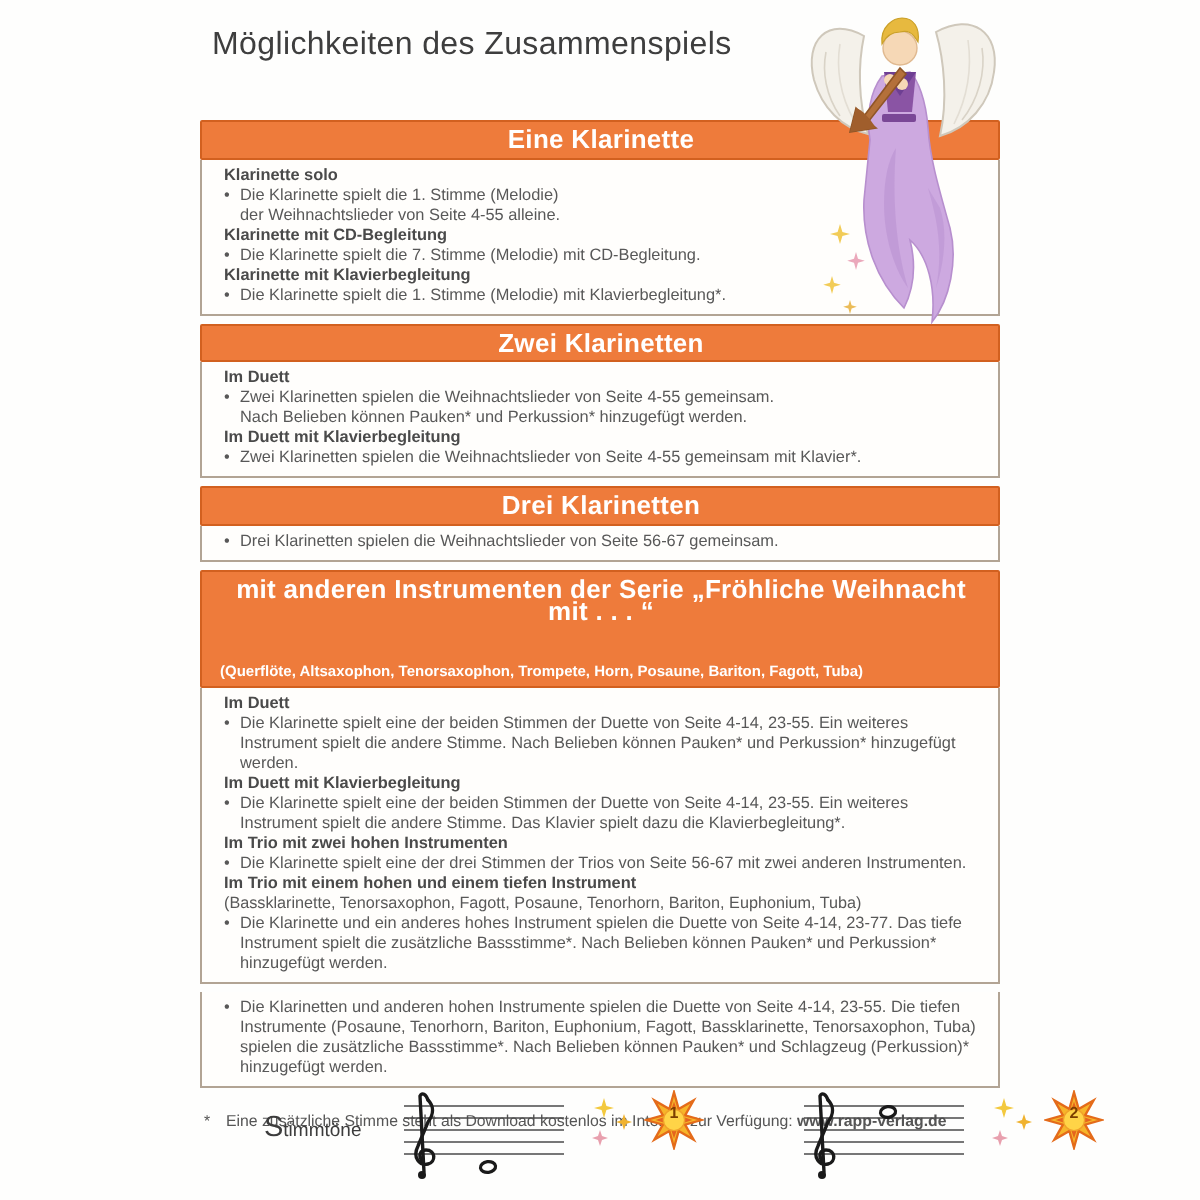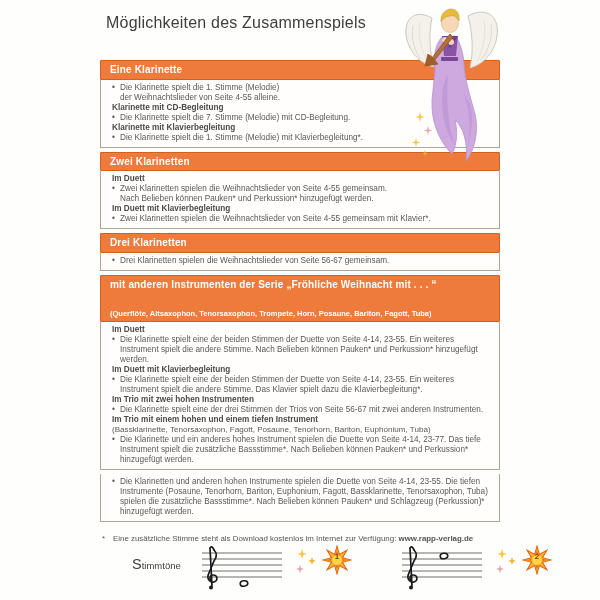--- a/index.html
+++ b/index.html
@@ -12,21 +12,21 @@
   .page-title{
     position:absolute;left:106px;top:14px;margin:0;
     font-size:16px;font-weight:400;color:#3e3e3e;letter-spacing:.2px;
   }
   .content{position:absolute;left:100px;top:60px;width:400px;}
   .section{margin-bottom:4px;}
   .sec-header{
     background:#ee7b3b;border:1px solid #d2601f;
     color:#fff;padding:3px 8px 3px 9px;border-radius:1px;
   }
-  .sec-title{font-size:10px;font-weight:700;letter-spacing:.15px;line-height:11.5px;}
+  .sec-title{font-size:13px;font-weight:700;letter-spacing:.15px;line-height:11.5px;text-align:center;}
   .sec-subtitle{font-size:7.5px;font-weight:700;line-height:9px;margin-top:19px;}
   .sec-body{
     border:1px solid #b2a494;border-top:none;background:#fffefc;
     padding:3px 8px 4px 11px;color:#585858;
   }
   .item-heading{font-size:8.2px;font-weight:700;color:#4a4a4a;line-height:10px;}
   .item-note{font-size:8.1px;line-height:10px;}
   .bullet-row{display:flex;font-size:8.2px;line-height:10px;color:#585858;}
   .dot{width:8px;flex:none;}
   .btext{white-space:pre-line;}
@@ -95,20 +95,21 @@
   </g>
 </svg>
 
 <div class="content">
   <div id="sections">
       <section class="section">
         <div class="sec-header">
           <div class="sec-title">Eine Klarinette</div>
         </div>
         <div class="sec-body">
+          <div class="item-heading">Klarinette solo</div>
           <div class="bullet-row">
             <span class="dot">•</span>
             <span class="btext">Die Klarinette spielt die 1. Stimme (Melodie)
 der Weihnachtslieder von Seite 4-55 alleine.</span>
           </div>
           <div class="item-heading">Klarinette mit CD-Begleitung</div>
           <div class="bullet-row">
             <span class="dot">•</span>
             <span class="btext">Die Klarinette spielt die 7. Stimme (Melodie) mit CD-Begleitung.</span>
           </div>

